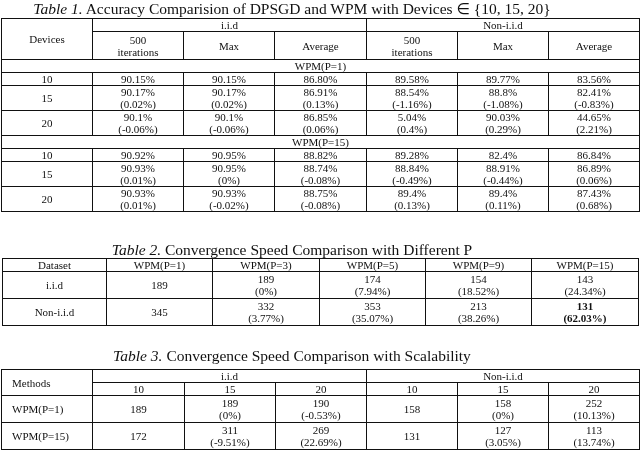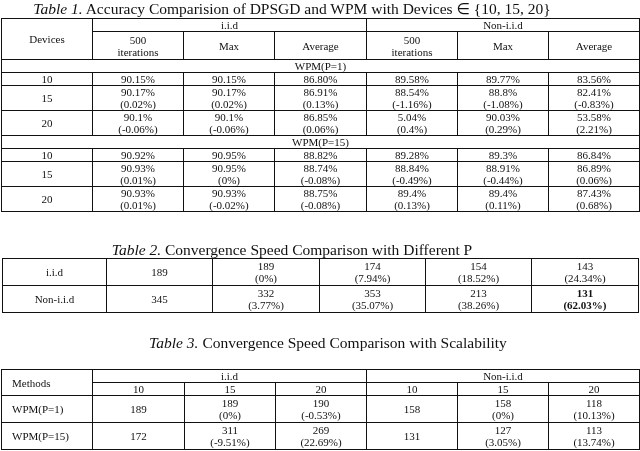--- a/index.html
+++ b/index.html
@@ -102,34 +102,34 @@
         </td>
     <td>
           <span class="sub">5.04%</span>
           <span class="sub">(0.4%)</span>
         </td>
     <td>
           <span class="sub">90.03%</span>
           <span class="sub">(0.29%)</span>
         </td>
     <td>
-          <span class="sub">53.58%</span>
+          <span class="sub">44.65%</span>
           <span class="sub">(2.21%)</span>
         </td>
   </tr>
   <tr style="height:13px">
         <td colspan="7">WPM(P=15)</td>
       </tr>
   <tr style="height:12px">
     <td>10</td>
     <td>90.92%</td>
     <td>90.95%</td>
     <td>88.82%</td>
     <td>89.28%</td>
-    <td>89.3%</td>
+    <td>82.4%</td>
     <td>86.84%</td>
   </tr>
   <tr style="height:25px">
     <td>15</td>
     <td>
           <span class="sub">90.93%</span>
           <span class="sub">(0.01%)</span>
         </td>
     <td>
           <span class="sub">90.95%</span>
@@ -187,20 +187,28 @@
 <table style="left:2px; top:258px; width:636px;">
   <colgroup>
       <col style="width:104px">
       <col style="width:106px">
       <col style="width:107px">
       <col style="width:106px">
       <col style="width:106px">
       <col style="width:107px">
     </colgroup>
   <tbody>
+      <tr style="height:12px">
+    <td>Dataset</td>
+    <td>WPM(P=1)</td>
+    <td>WPM(P=3)</td>
+    <td>WPM(P=5)</td>
+    <td>WPM(P=9)</td>
+    <td>WPM(P=15)</td>
+  </tr>
   <tr style="height:27px">
     <td>i.i.d</td>
     <td>189</td>
     <td>
           <span class="sub">189</span>
           <span class="sub">(0%)</span>
         </td>
     <td>
           <span class="sub">174</span>
           <span class="sub">(7.94%)</span>
@@ -230,21 +238,21 @@
           <span class="sub">(38.26%)</span>
         </td>
     <td class="bold">
           <span class="sub">131</span>
           <span class="sub">(62.03%)</span>
         </td>
   </tr>
 </tbody>
   </table>
 
-<div class="caption" style="top:334px;margin-left:36px;"><span class="lab">Table 3.</span><span> Convergence Speed Comparison with Scalability</span></div>
+<div class="caption" style="top:347px;"><span class="lab">Table 3.</span><span> Convergence Speed Comparison with Scalability</span></div>
 
 <table style="left:1px; top:369px; width:638px;">
   <colgroup>
       <col style="width:91px">
       <col style="width:92px">
       <col style="width:91px">
       <col style="width:91px">
       <col style="width:91px">
       <col style="width:91px">
       <col style="width:91px">
@@ -273,21 +281,21 @@
     <td>
           <span class="sub">190</span>
           <span class="sub">(-0.53%)</span>
         </td>
     <td>158</td>
     <td>
           <span class="sub">158</span>
           <span class="sub">(0%)</span>
         </td>
     <td>
-          <span class="sub">118</span>
+          <span class="sub">252</span>
           <span class="sub">(10.13%)</span>
         </td>
   </tr>
   <tr style="height:27px">
     <td style="text-align:left; padding-left:10px;">WPM(P=15)</td>
     <td>172</td>
     <td>
           <span class="sub">311</span>
           <span class="sub">(-9.51%)</span>
         </td>

